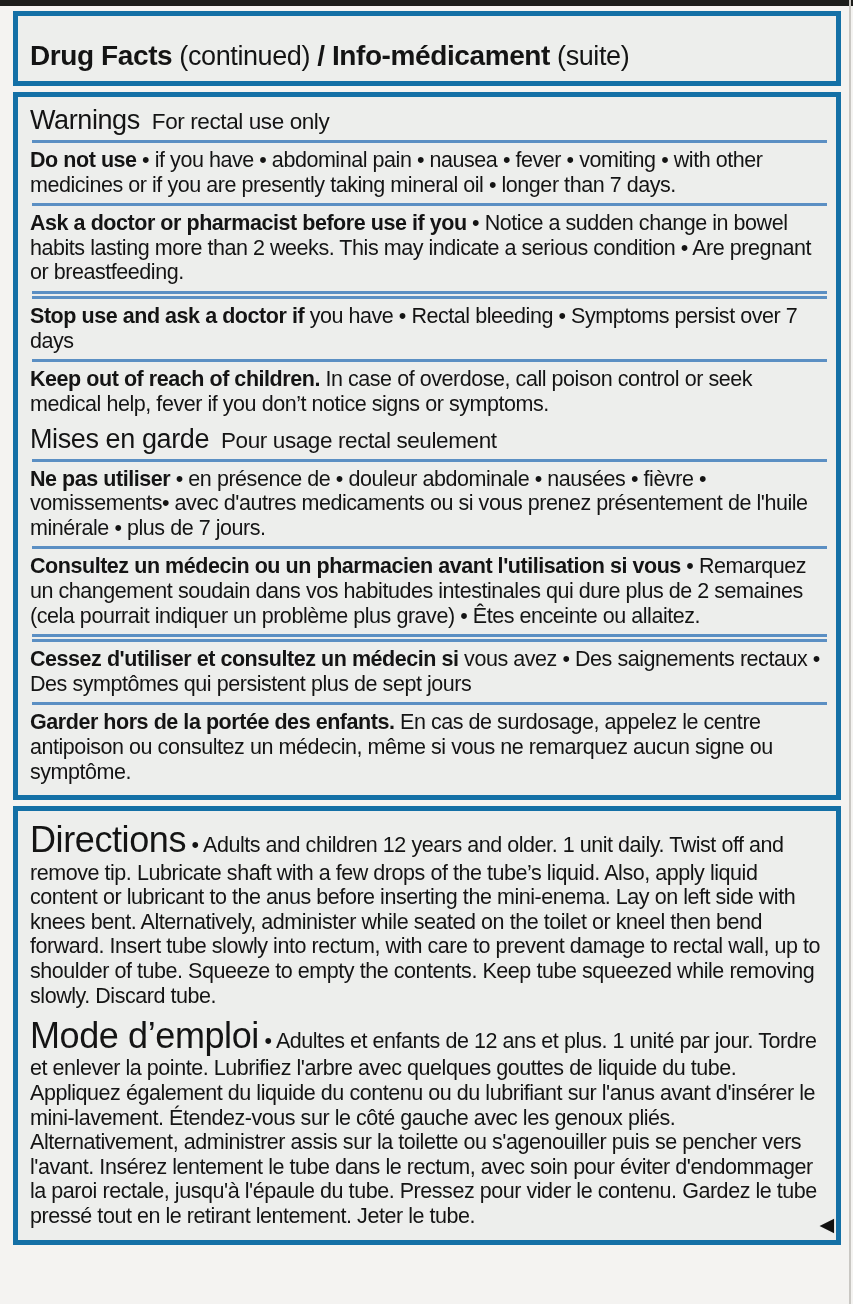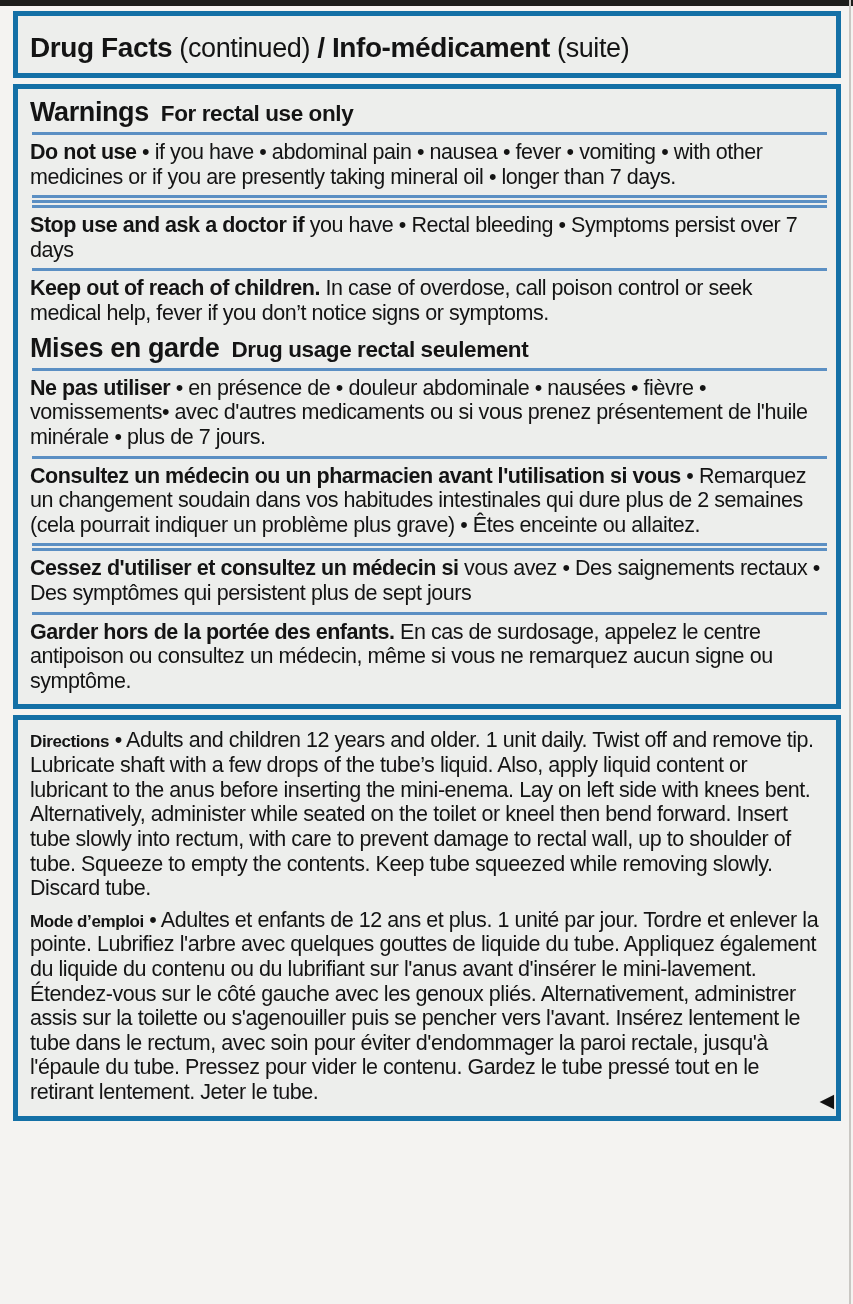--- a/index.html
+++ b/index.html
@@ -35,31 +35,31 @@
     left: 13px;
     right: 12px;
   }
   .panel {
     border: 5px solid #1470a6;
     background: #edeeec;
     padding: 5px 9px 7px 12px;
     margin-bottom: 6px;
   }
   .panel-header {
-    padding-top: 16px;
+    padding-top: 24px;
     padding-bottom: 9px;
   }
   .hdr-line {
     font-size: 27px;
     letter-spacing: -0.4px;
     white-space: nowrap;
   }
   .hdr-bold { font-weight: bold; font-size: 28px; }
   .sect-heading {
-    font-weight: bold;
+    font-weight: normal;
     font-size: 27px;
     letter-spacing: -0.4px;
     padding: 3px 0 2px 0;
     line-height: 1.15;
   }
   .sect-heading .sub {
     font-size: 22.5px;
     margin-left: 12px;
   }
   .para {
@@ -68,22 +68,22 @@
     letter-spacing: -0.45px;
     padding: 3px 0 4px 0;
   }
   .para b { letter-spacing: -0.45px; }
   .divider {
     border: 0;
     border-top: 3px solid #5b8fc3;
     margin: 2px 0 2px 2px;
   }
   .runin-heading {
-    font-weight: bold;
-    font-size: 17px;
+    font-weight: normal;
+    font-size: 36px;
     letter-spacing: -0.4px;
   }
   .directions-body { position: relative; }
   .end-arrow {
     position: absolute;
     right: 2px;
     bottom: 6px;
     font-size: 19px;
     color: #111;
     line-height: 1;
@@ -108,35 +108,38 @@
       <div class="sect-heading">
         <span>Warnings</span><span class="sub">For rectal use only</span>
       </div>
       <hr class="divider">
 
       <div class="para">
         <b>Do not use</b><span> • if you have • abdominal pain • nausea • fever • vomiting • with other medicines or if you are presently taking mineral oil • longer than 7 days.</span>
       </div>
       <hr class="divider">
 
+      <div class="para">
+        <b>Ask a doctor or pharmacist before use if you</b><span> • Notice a sudden change in bowel habits lasting more than 2 weeks. This may indicate a serious condition • Are pregnant or breastfeeding.</span>
+      </div>
       <hr class="divider">
 
       <hr class="divider">
 
       <div class="para">
         <b>Stop use and ask a doctor if</b><span> you have  • Rectal bleeding • Symptoms persist over 7 days</span>
       </div>
       <hr class="divider">
 
       <div class="para">
         <b>Keep out of reach of children.</b><span> In case of overdose, call poison control or seek medical help, fever if you don’t notice signs or symptoms.</span>
       </div>
 
       <div class="sect-heading">
-        <span>Mises en garde</span><span class="sub">Drug usage rectal seulement</span>
+        <span>Mises en garde</span><span class="sub">Pour usage rectal seulement</span>
       </div>
       <hr class="divider">
 
       <div class="para">
         <b>Ne pas utiliser</b><span> • en présence de • douleur abdominale • nausées • fièvre • vomissements• avec d'autres medicaments ou si vous prenez présentement de l'huile minérale • plus de 7 jours.</span>
       </div>
       <hr class="divider">
 
       <div class="para">
         <b>Consultez un médecin ou un pharmacien avant l'utilisation si vous</b><span> • Remarquez un changement soudain dans vos habitudes intestinales qui dure plus de 2 semaines (cela pourrait indiquer un problème plus grave) • Êtes enceinte ou allaitez.</span>

